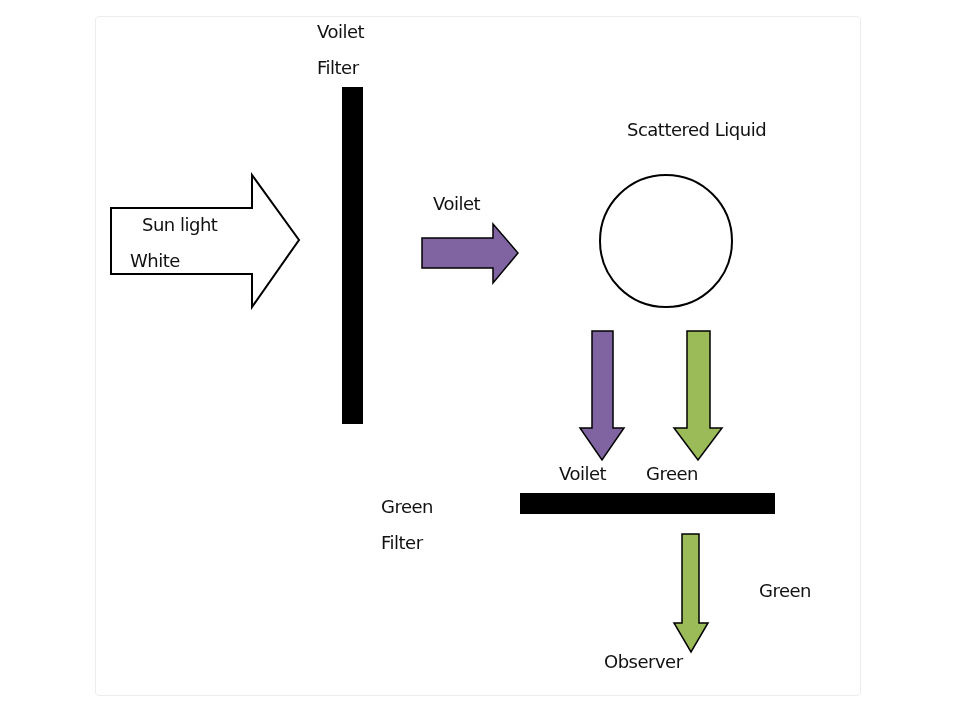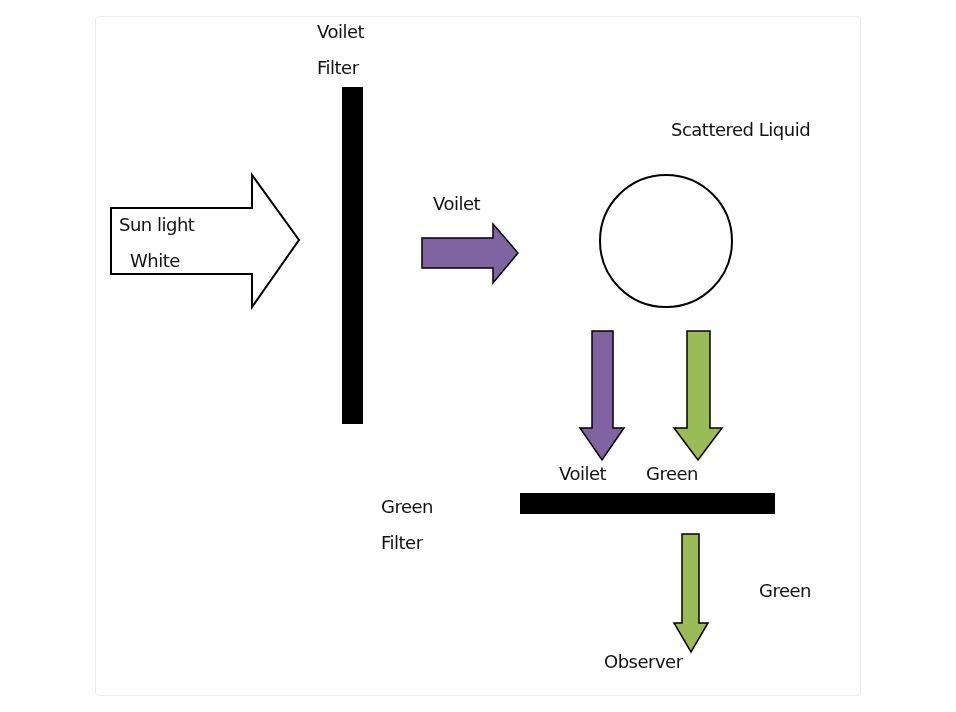--- a/index.html
+++ b/index.html
@@ -28,25 +28,25 @@
   <polygon class="fill-green" points="687,331 710,331 710,428 722,428 698,460 674,428 687,428" stroke="#000" stroke-width="1.5" fill="#9bbb59"></polygon>
 
   <rect x="520" y="493" width="255" height="21" fill="#000"></rect>
 
   <polygon class="fill-green" points="682,534 699,534 699,623 708,623 691,652 674,623 682,623" stroke="#000" stroke-width="1.5" fill="#9bbb59"></polygon>
 </svg>
 
 <div class="lbl" style="left:317px;top:14px;">Voilet</div>
 <div class="lbl" style="left:317px;top:50px;">Filter</div>
 
-<div class="lbl" style="left:119px;top:207px;">Sun light</div>
+<div class="lbl" style="left:142px;top:207px;">Sun light</div>
 <div class="lbl" style="left:130px;top:243px;">White</div>
 
 <div class="lbl" style="left:433px;top:186px;">Voilet</div>
-<div class="lbl" style="left:627px;top:112px;margin-left:44px;">Scattered Liquid</div>
+<div class="lbl" style="left:627px;top:112px;">Scattered Liquid</div>
 
 <div class="lbl" style="left:559px;top:456px;">Voilet</div>
 <div class="lbl" style="left:646px;top:456px;">Green</div>
 
 <div class="lbl" style="left:381px;top:489px;">Green</div>
 <div class="lbl" style="left:381px;top:525px;">Filter</div>
 
 <div class="lbl" style="left:759px;top:573px;">Green</div>
 <div class="lbl" style="left:604px;top:644px;">Observer</div>
 

